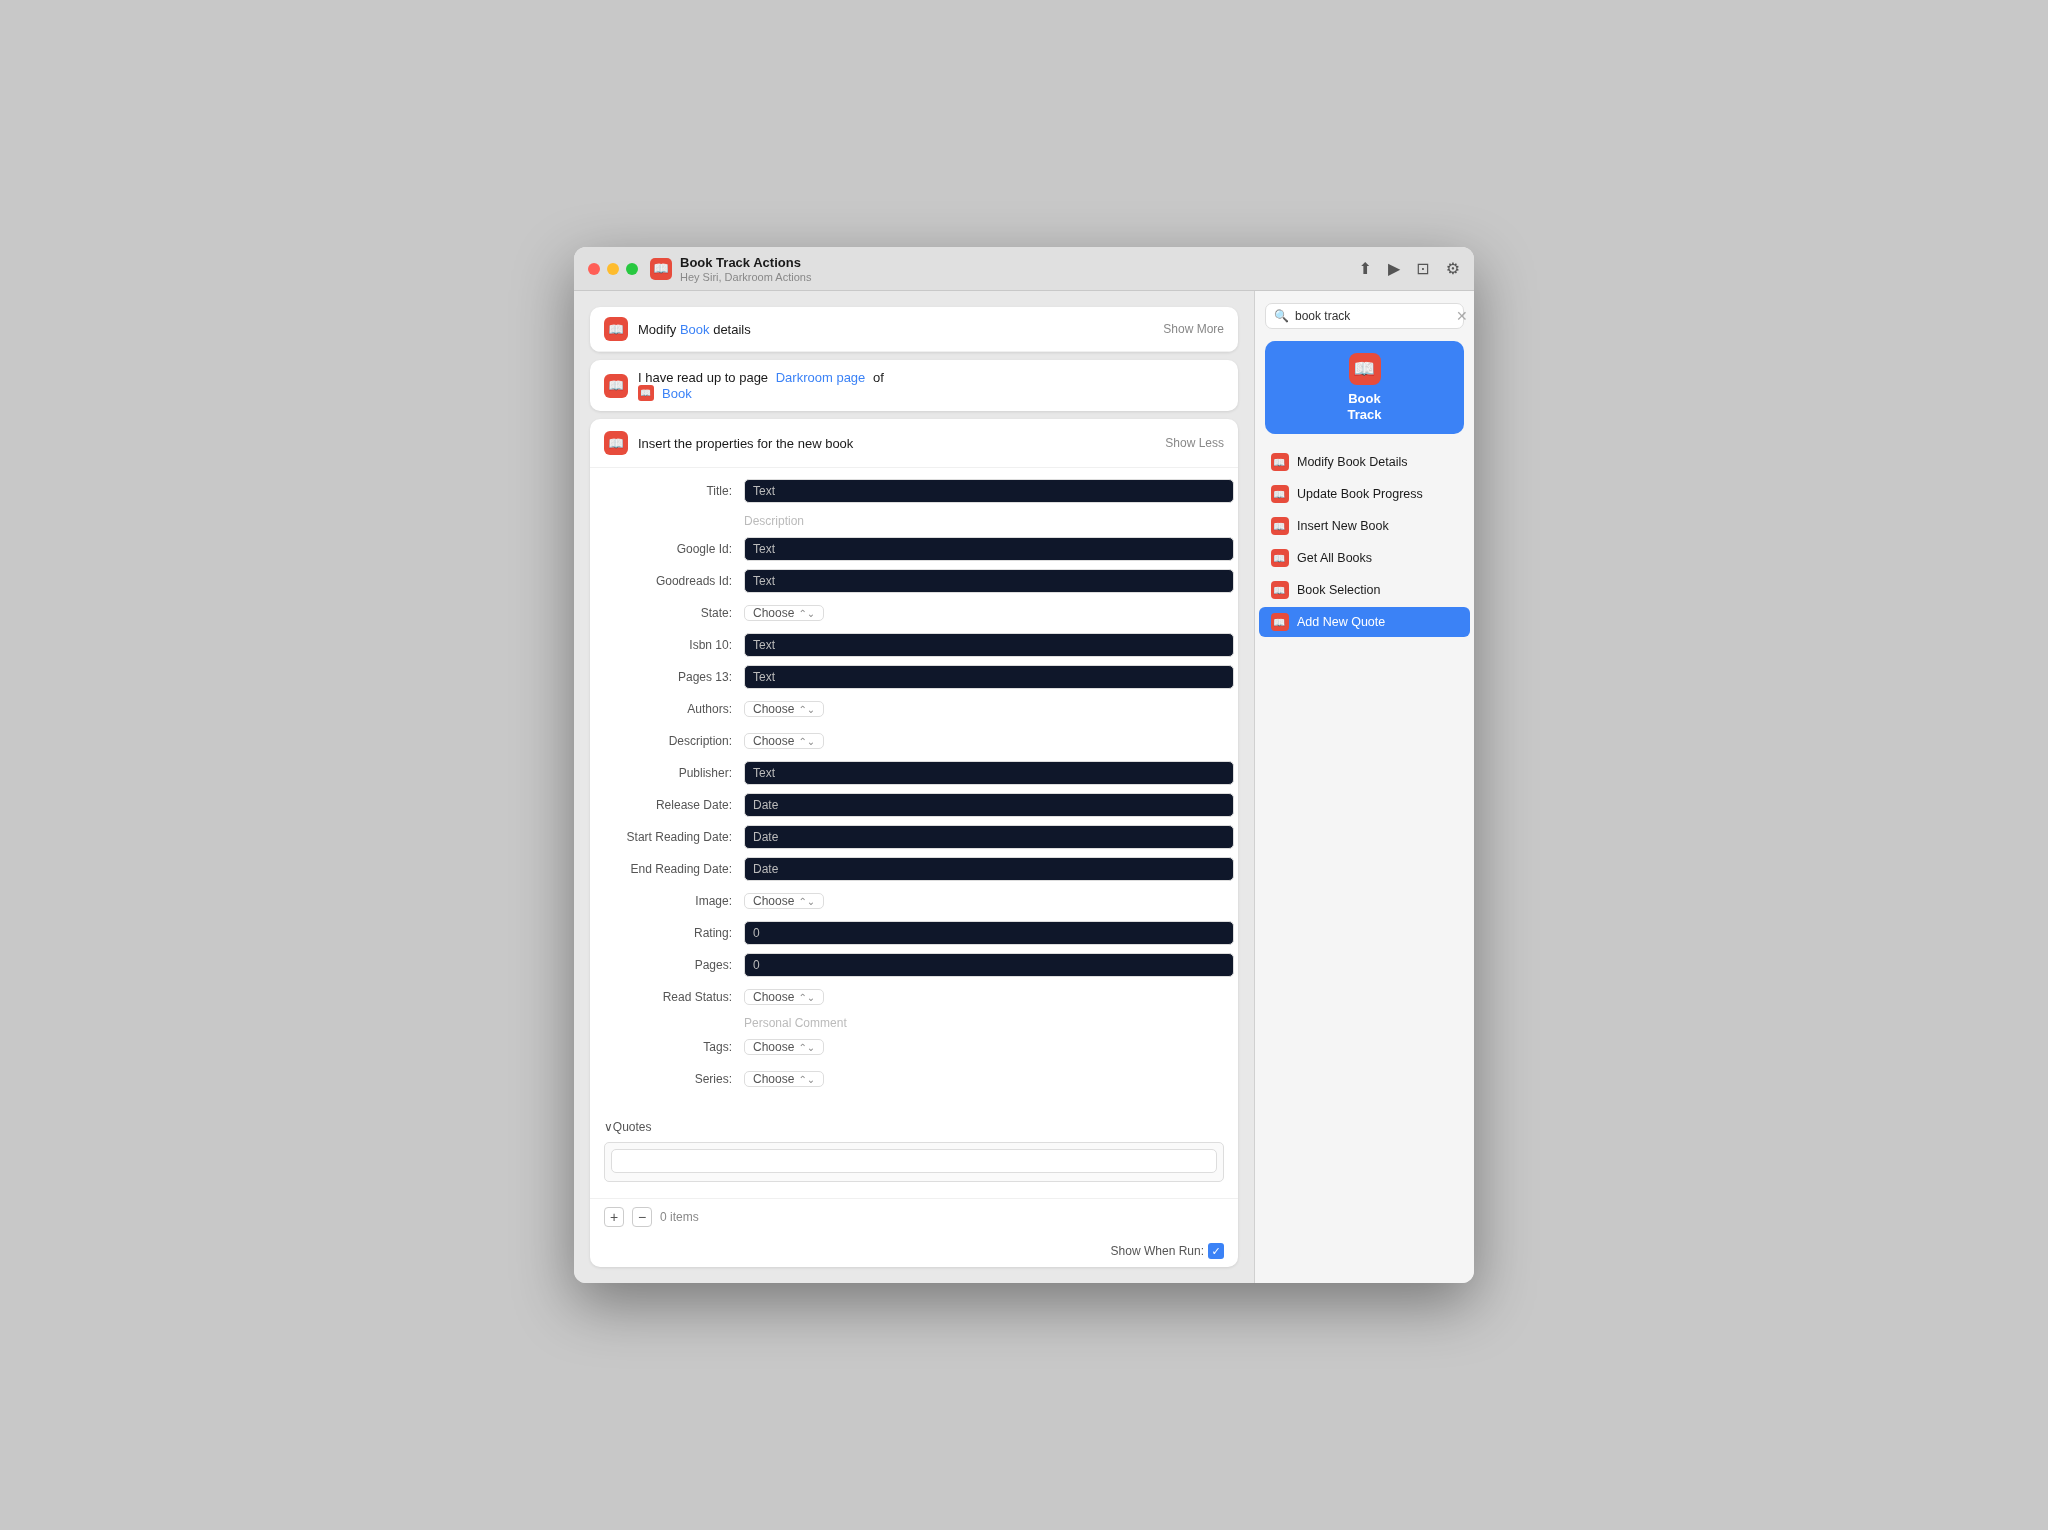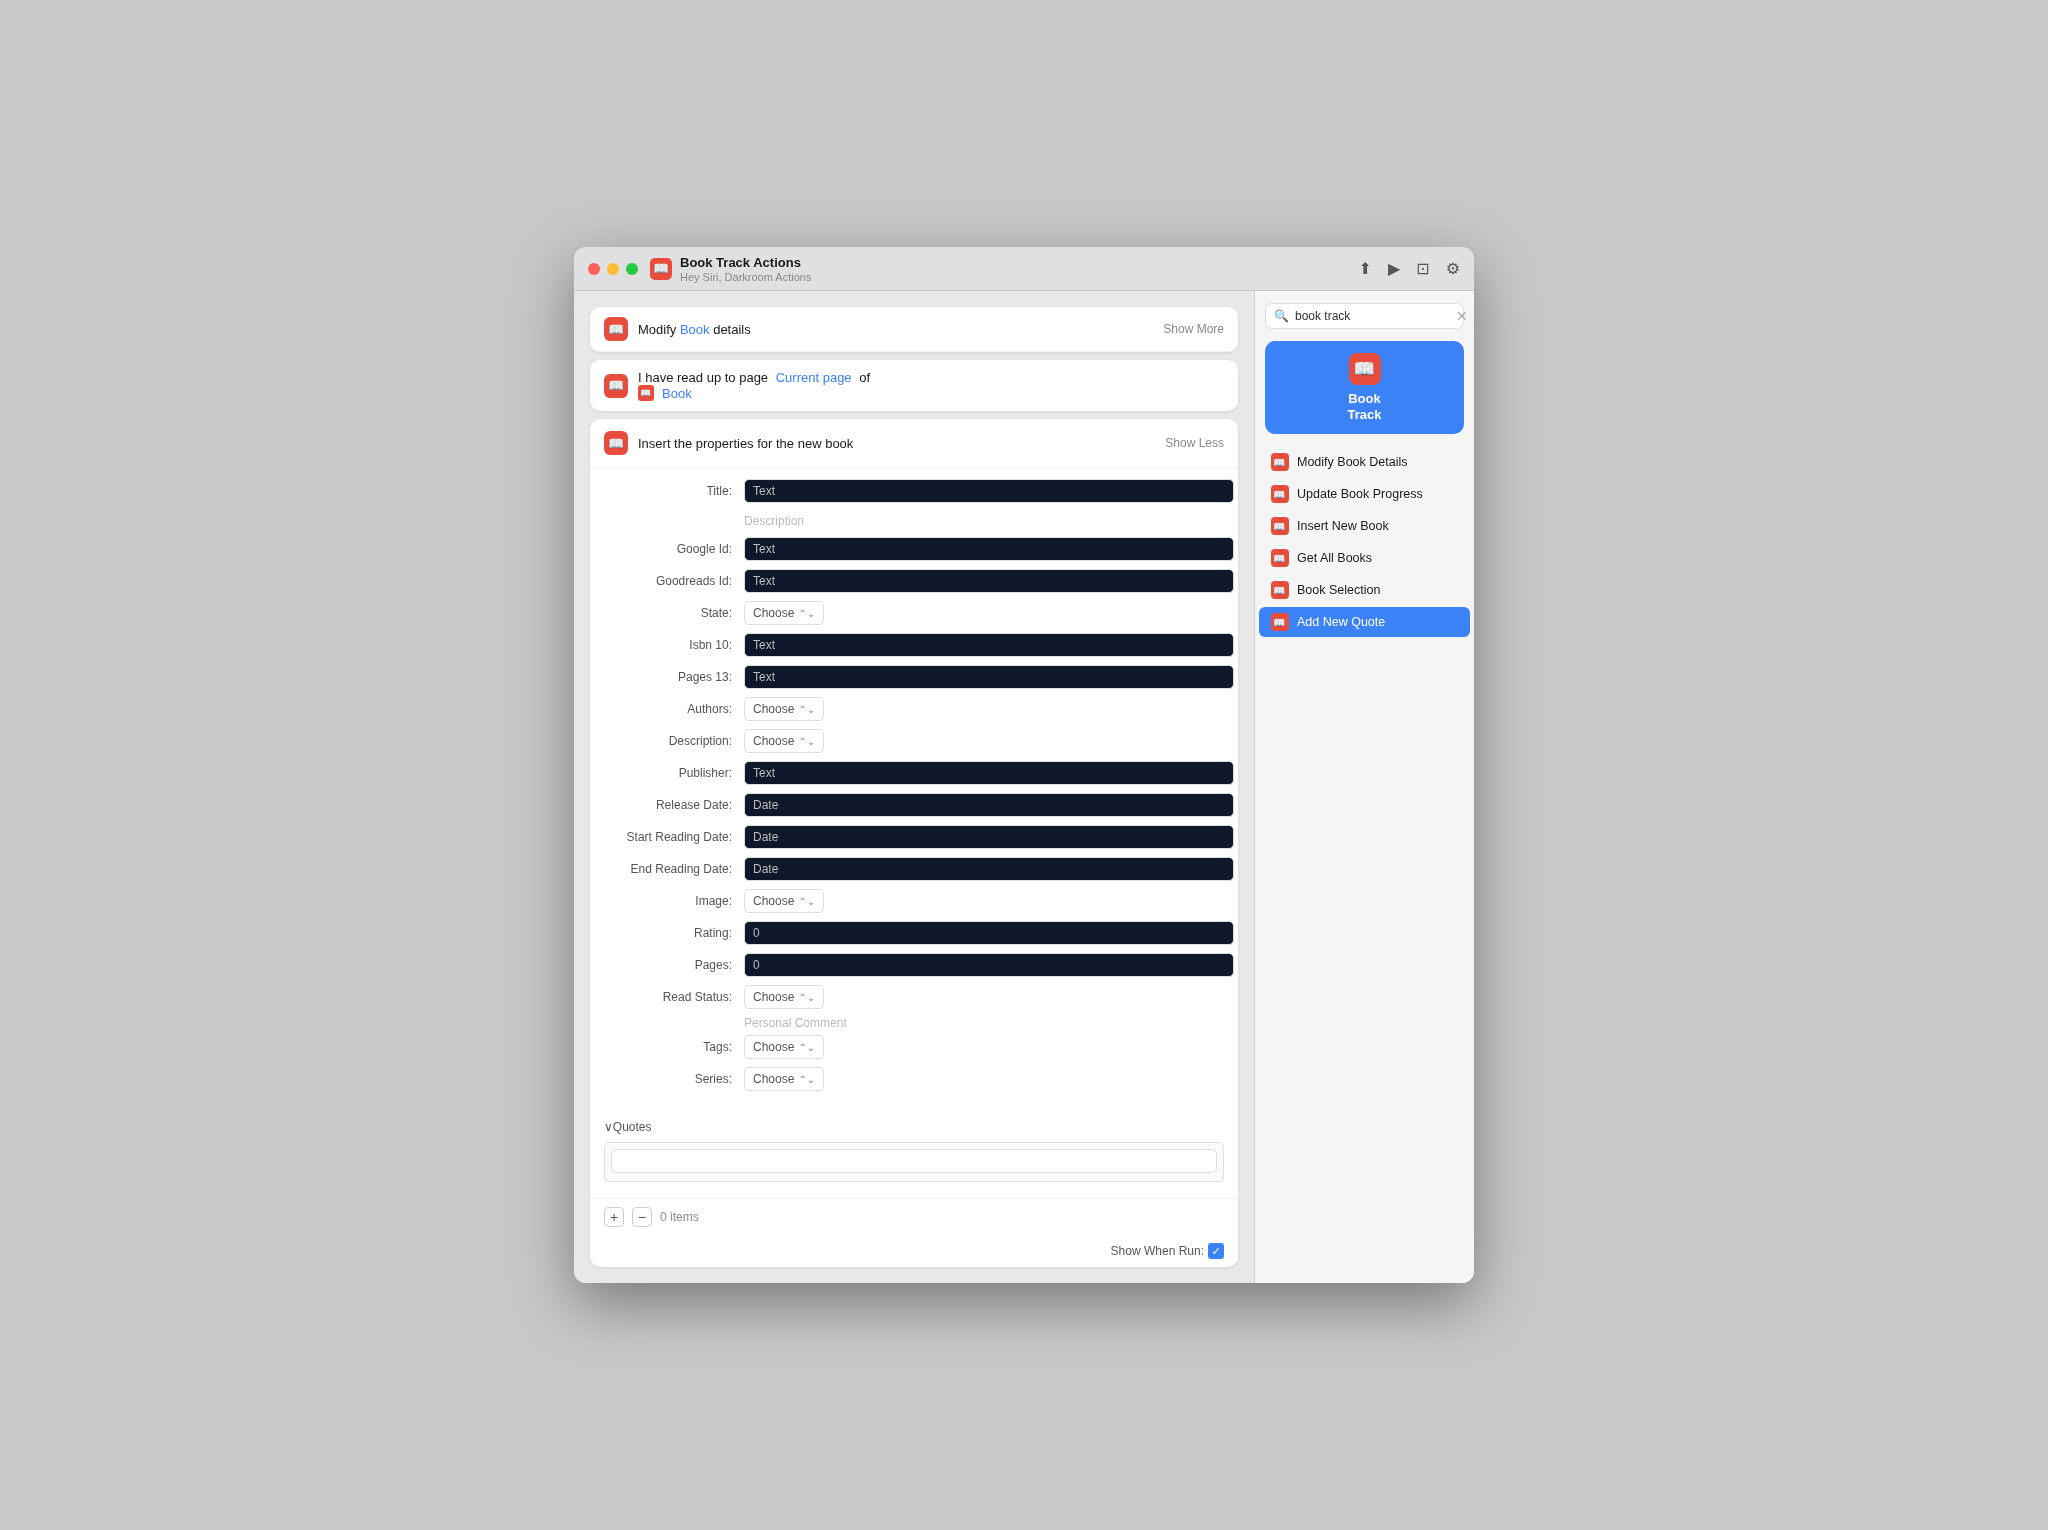--- a/index.html
+++ b/index.html
@@ -185,21 +185,21 @@
       padding: 0 8px;
       font-size: 12px;
       color: #aaa;
       background: #0f172a;
       outline: none;
     }
     .form-input::placeholder { color: #bbb; }
     .form-select {
       display: flex;
       align-items: center;
-      height: 24px;
+      height: 16px;
       border: 1px solid #ddd;
       border-radius: 5px;
       padding: 0 8px;
       font-size: 12px;
       color: #555;
       background: white;
       cursor: pointer;
       gap: 4px;
     }
     .select-arrows {
@@ -404,21 +404,21 @@
             Modify <span class="highlight">Book</span> details
           </span>
           <button class="show-more-btn">Show More</button>
         </div>
       </div>
 
       <div class="action-block">
         <div class="simple-action">
           <div class="action-icon">📖</div>
           <span class="action-text">
-            I have read up to page <span class="tag">Current page</span> of
+            I have read up to page <span class="tag">Darkroom page</span> of
             <span class="book-ref">
               <span class="book-ref-icon">📖</span>
               <span class="tag">Book</span>
             </span>
           </span>
         </div>
       </div>
 
       <div class="insert-block">
         <div class="insert-header">

